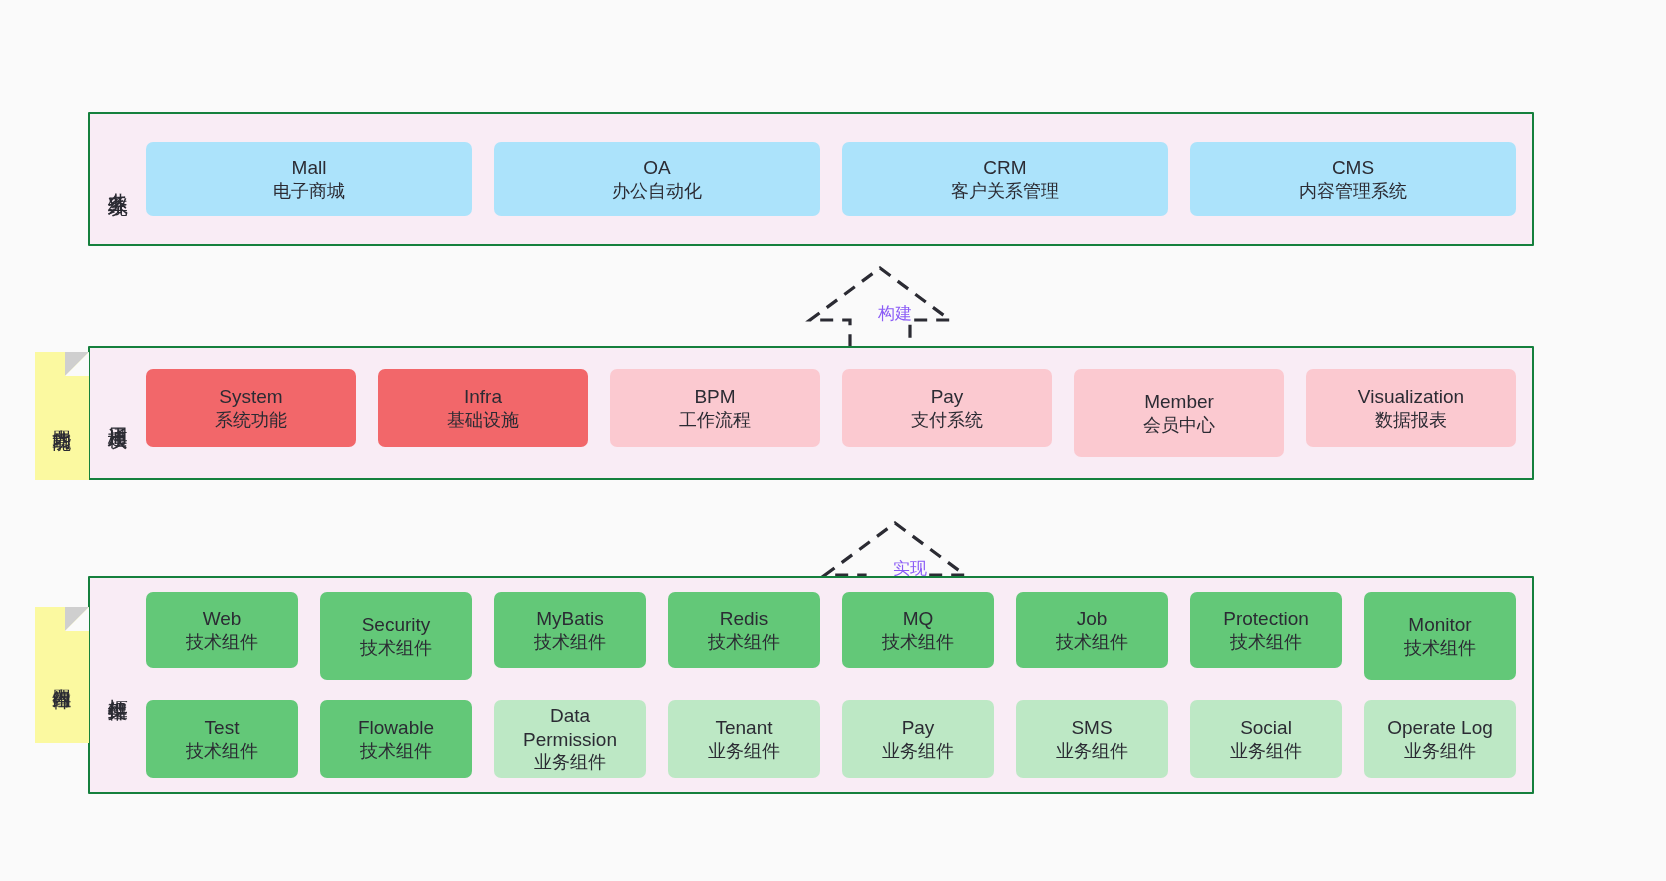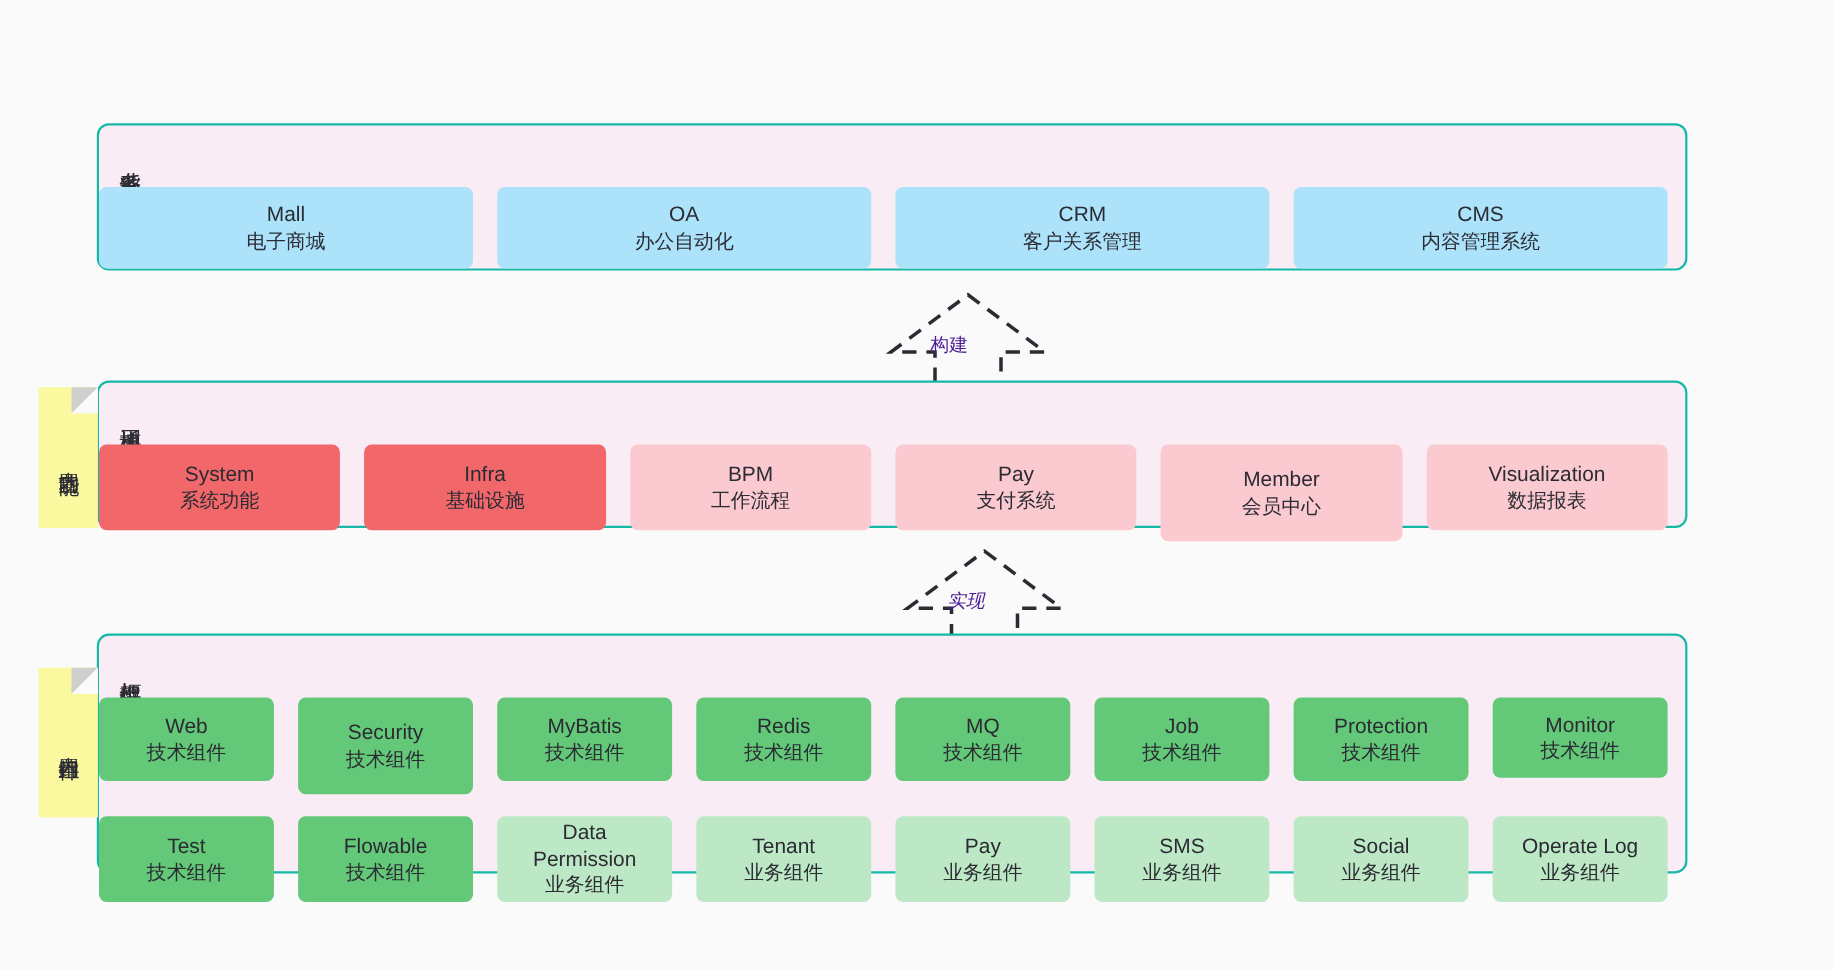--- a/index.html
+++ b/index.html
@@ -9,25 +9,24 @@
     background: #fafafa;
     font-family: "Liberation Sans", "DejaVu Sans", sans-serif;
     overflow: hidden;
   }
   #stage { position: relative; width: 1666px; height: 881px; background: #fafafa; }
 
   
   .layer {
     position: absolute;
     background: #f9ecf5;
-    border: 2px solid #14b8a6;
-    border-radius: 11px;
+    border: 2px solid #15803d;
+    border-radius: 1px;
     display: flex;
     align-items: stretch;
-    flex-direction: column;
   }
   .layer-title {
     width: 56px;
     flex: 0 0 56px;
     display: flex;
     align-items: center;
     justify-content: center;
     font-size: 20px;
     color: #2b2b33;
     letter-spacing: 1px;
@@ -109,24 +108,25 @@
     border-width: 24px 24px 0 0;
     border-color: #cfcfcf transparent transparent transparent;
   }
 
   
   .arrow { position: absolute; }
   .arrow svg { display: block; overflow: visible; }
   .arrow-label {
     position: absolute;
     font-size: 17px;
-    color: #4c1d95;
+    color: #8b5cf6;
     background: transparent;
     white-space: nowrap;
     user-select: none;
+    margin-left: 32px;
   }
 </style>
 </head>
 <body>
 
 <div id="stage">
 
   <div class="layer" id="layer-business" style="left:88px; top:112px; width:1446px; height:134px;">
     <div class="layer-title">业务系统</div>
     <div class="layer-body">
@@ -207,21 +207,21 @@
         <div class="cell">
           <div class="card pinkl" style="height:78px;justify-content:center;">
             <div class="t1">Visualization</div>
             <div class="t2">数据报表</div>
           </div>
         </div>
       </div>
     </div>
   </div>
 
-  <div class="arrow" style="left:815px; top:497px;font-style:italic;">
+  <div class="arrow" style="left:815px; top:519px;">
     <svg width="160" height="90" viewBox="0 0 160 90" aria-hidden="true">
       <path d="M80 4 L150 56 L110 56 L110 86 L50 86 L50 56 L10 56 Z" fill="none" stroke="#2b2b33" stroke-width="3.2" stroke-dasharray="13 9" stroke-linejoin="miter"></path>
     </svg>
     <div class="arrow-label" style="left:46px; top:38px;">实现</div>
   </div>
 
   <div class="note" id="note-2" style="left:35px; top:607px; width:54px; height:136px;">
     <span>内置组件</span>
   </div>
 
@@ -266,21 +266,21 @@
             <div class="t2">技术组件</div>
           </div>
         </div>
         <div class="cell">
           <div class="card greend" style="height:76px;">
             <div class="t1">Protection</div>
             <div class="t2">技术组件</div>
           </div>
         </div>
         <div class="cell">
-          <div class="card greend" style="height:73px;">
+          <div class="card greend" style="height:88px;">
             <div class="t1">Monitor</div>
             <div class="t2">技术组件</div>
           </div>
         </div>
       </div>
 
       <div class="row">
         <div class="cell">
           <div class="card greend" style="height:78px;">
             <div class="t1">Test</div>

